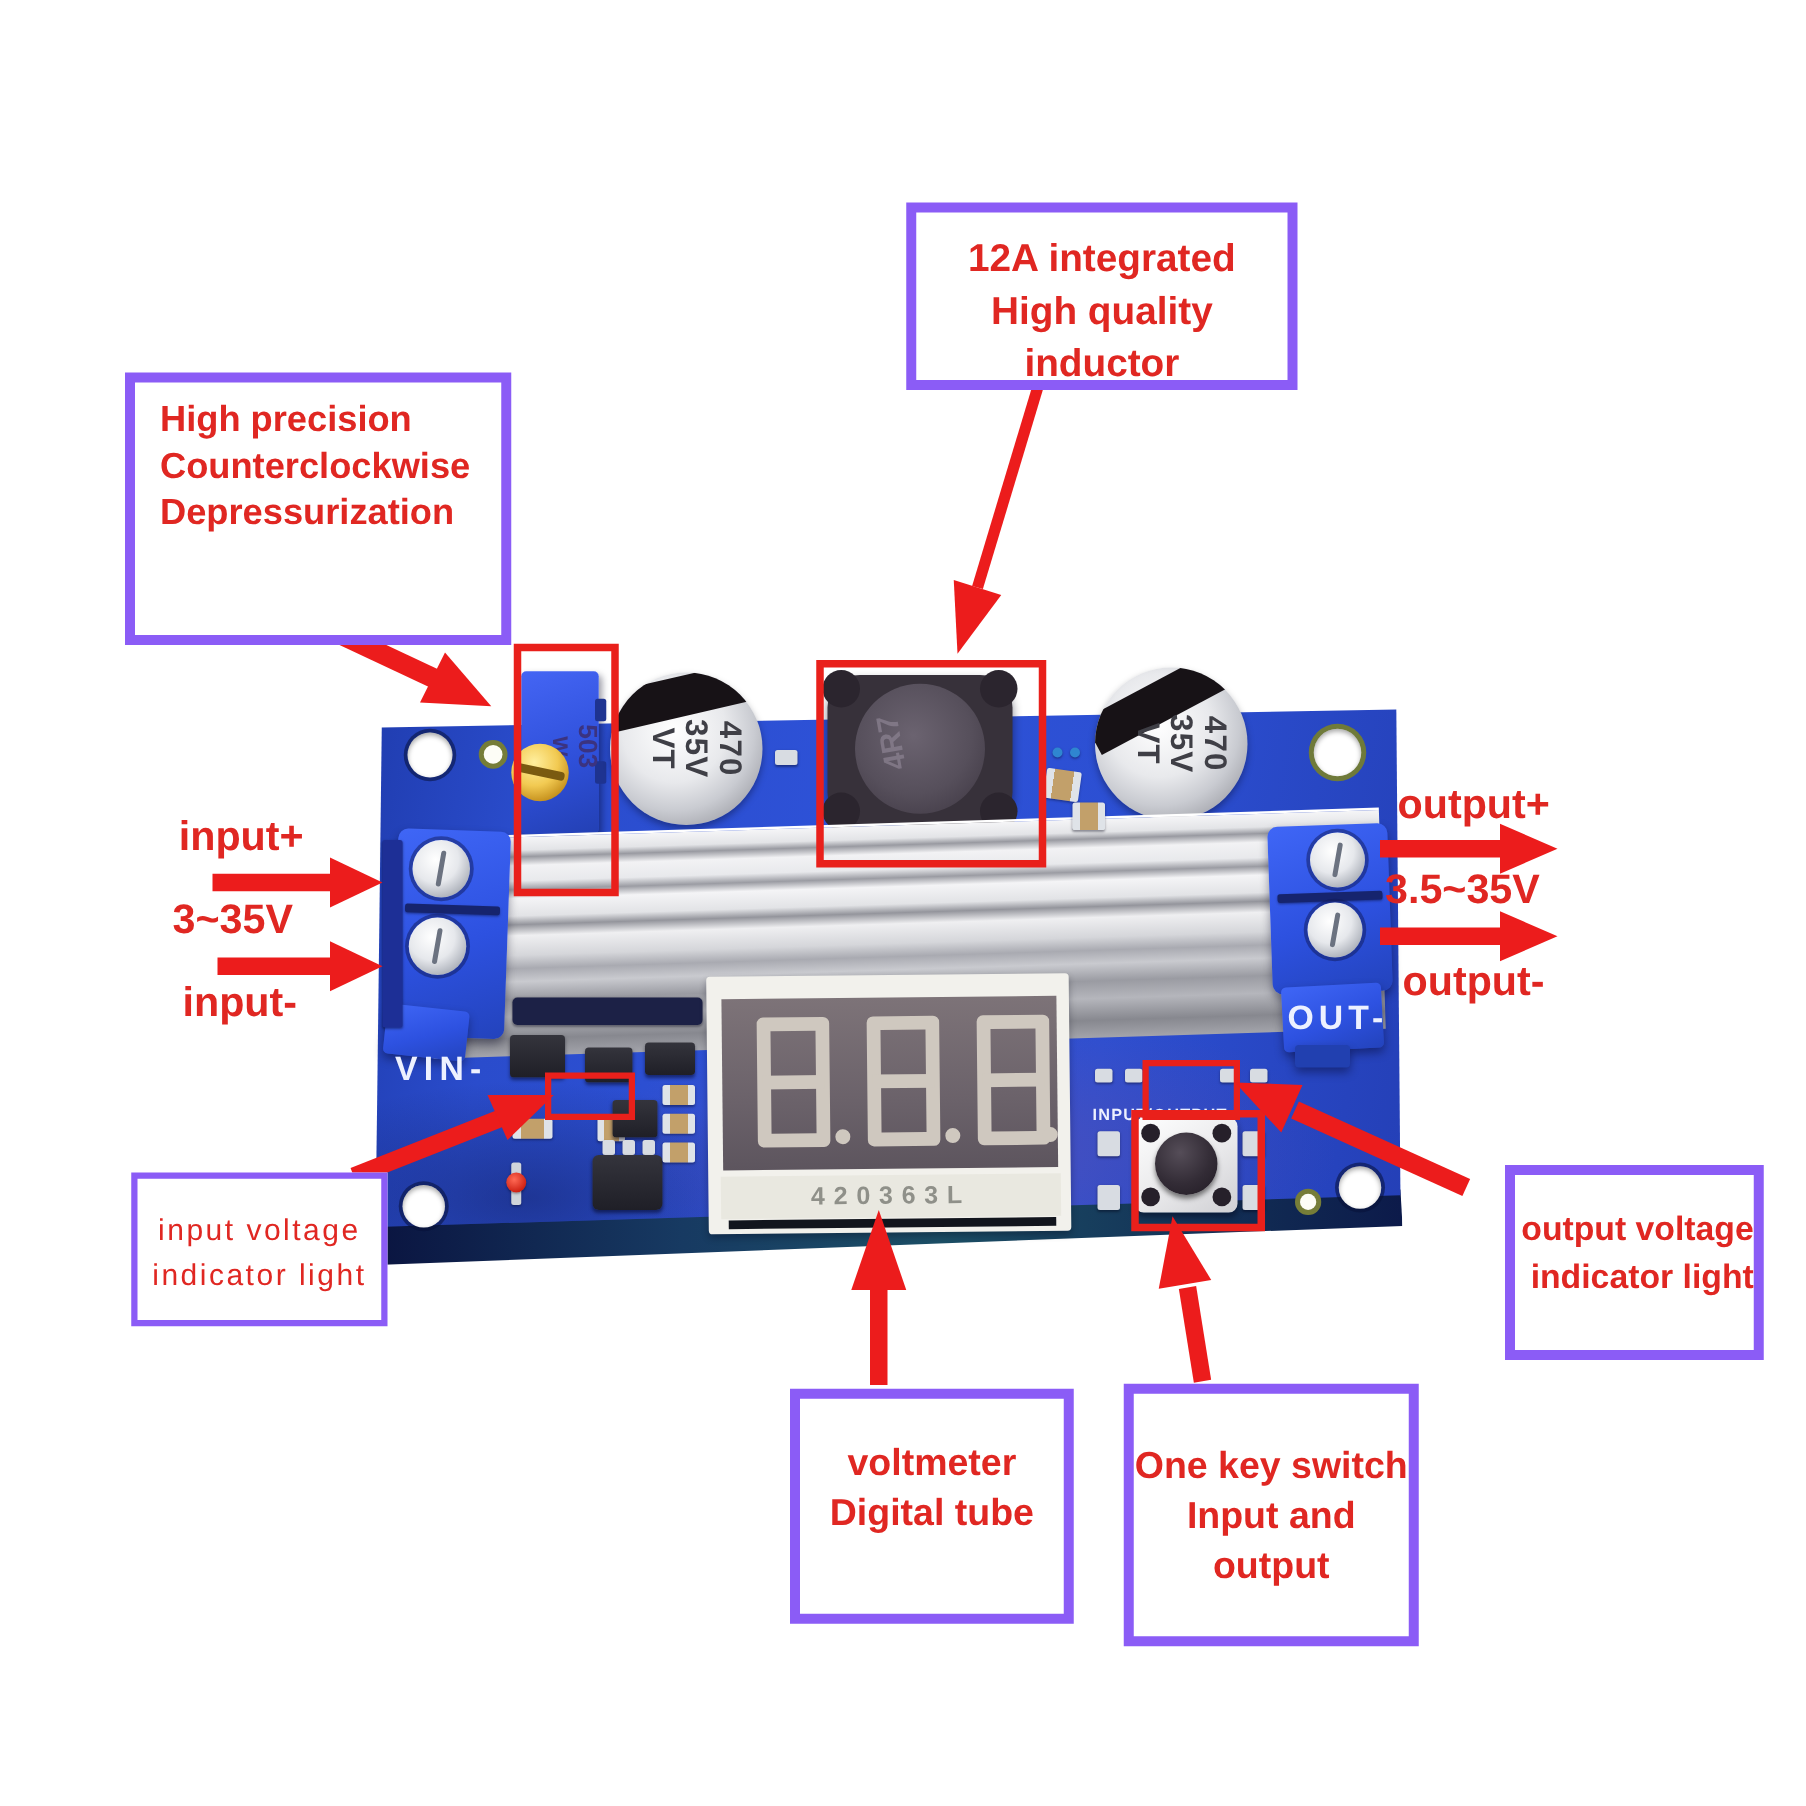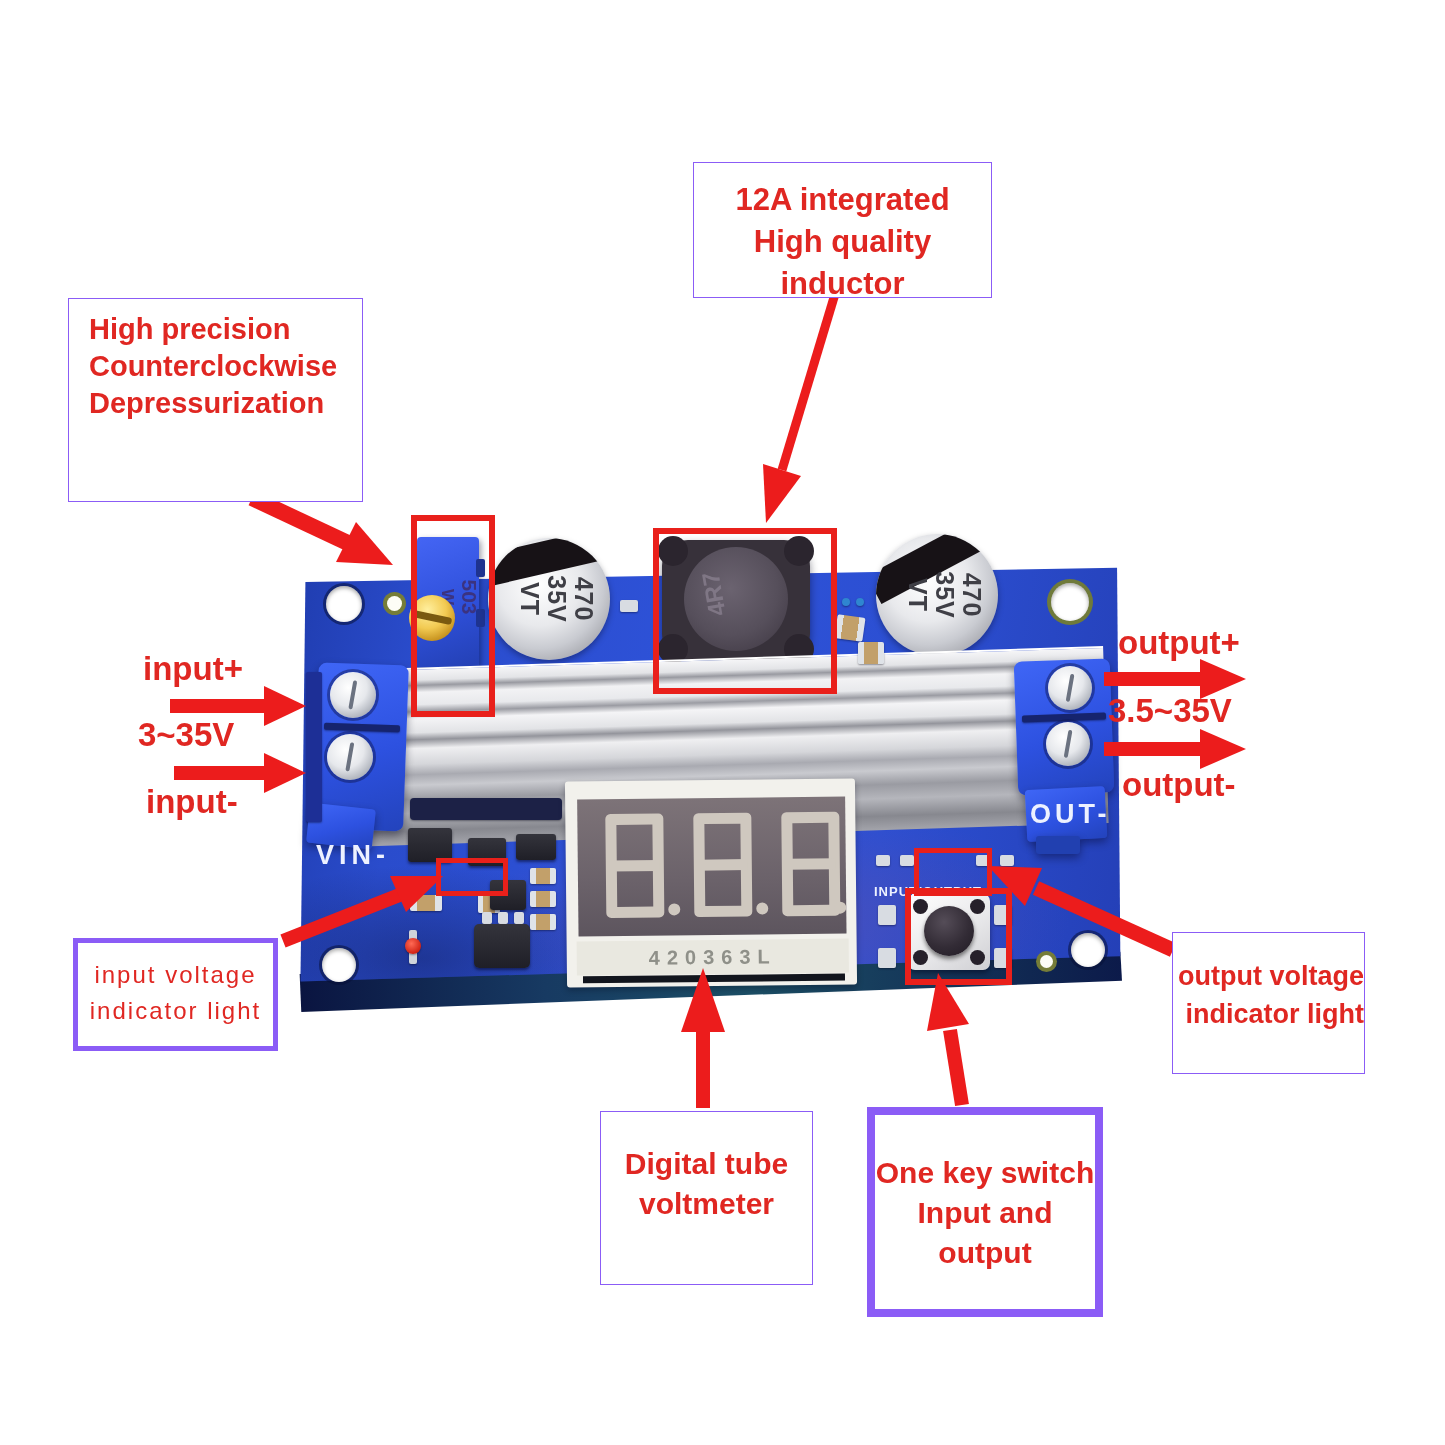--- a/index.html
+++ b/index.html
@@ -72,21 +72,21 @@
   .sot{position:absolute;z-index:6;background:linear-gradient(180deg,#34343c,#1f1f27);border-radius:3px;
     box-shadow:0 2px 3px rgba(0,0,20,.5);}
   .pad{position:absolute;z-index:6;background:#d8dce2;border-radius:2px;box-shadow:0 1px 2px rgba(0,0,20,.4);}
   .button-body{position:absolute;left:908px;top:894px;width:82px;height:76px;z-index:8;border-radius:7px;
     background:linear-gradient(145deg,#ffffff 0%,#e9e9eb 55%,#cfcfd3 100%);box-shadow:0 3px 5px rgba(0,0,20,.45);}
   .btn-dot{position:absolute;width:15px;height:15px;border-radius:50%;background:#26202a;}
   .btn-cap{position:absolute;left:16px;top:12px;width:50px;height:50px;border-radius:50%;
     background:radial-gradient(circle at 40% 32%,#554d58 0%,#332c36 55%,#201a23 100%);box-shadow:0 3px 4px rgba(0,0,0,.5);}
   
   .red-rect{position:absolute;border:6px solid #e9201b;z-index:12;}
-  .note-box{position:absolute;border:1px solid #8b5cf6;background:#fff;z-index:14;color:#e02722;font-weight:bold;}
+  .note-box{position:absolute;border:8px solid #8b5cf6;background:#fff;z-index:14;color:#e02722;font-weight:bold;margin-left:32px;}
   .note-line{display:block;}
   .io-label{position:absolute;z-index:14;color:#e02722;font-weight:bold;font-size:33px;white-space:nowrap;}
   svg.arrows{position:absolute;left:0;top:0;z-index:13;}
 </style>
 </head>
 <body>
 
 <div class="stage">
 
   <div>
@@ -278,33 +278,33 @@
     <span class="note-line">12A integrated</span>
     <span class="note-line">High quality inductor</span>
   </div>
 
   <div class="note-box" style="left:68px;top:298px;width:273px;height:190px;font-size:29px;line-height:37px;padding:12px 0 0 20px;">
     <span class="note-line">High precision</span>
     <span class="note-line">Counterclockwise</span>
     <span class="note-line">Depressurization</span>
   </div>
 
-  <div class="note-box" style="left:73px;top:938px;width:195px;height:89px;border-width:5px;font-size:24px;line-height:36px;font-weight:400;letter-spacing:2px;text-align:center;padding-top:14px;">
+  <div class="note-box" style="left:73px;top:938px;width:195px;height:89px;border-width:5px;font-size:24px;line-height:36px;font-weight:400;letter-spacing:2px;text-align:center;padding-top:24px;">
     <span class="note-line">input voltage</span>
     <span class="note-line">indicator light</span>
   </div>
 
   <div class="note-box" style="left:1172px;top:932px;width:191px;height:116px;font-size:27px;line-height:38px;text-align:right;padding-top:24px;">
     <span class="note-line">output voltage</span>
     <span class="note-line">indicator light</span>
   </div>
 
   <div class="note-box" style="left:600px;top:1111px;width:211px;height:140px;font-size:30px;line-height:40px;text-align:center;padding-top:32px;">
+    <span class="note-line">voltmeter</span>
     <span class="note-line">Digital tube</span>
-    <span class="note-line">voltmeter</span>
   </div>
 
   <div class="note-box" style="left:867px;top:1107px;width:220px;height:156px;border-width:8px;font-size:30px;line-height:40px;text-align:center;padding-top:38px;">
     <span class="note-line">One key switch</span>
     <span class="note-line">Input and output</span>
   </div>
 
   <div class="io-label" style="left:143px;top:650px;">input+</div>
   <div class="io-label" style="left:138px;top:716px;">3~35V</div>
   <div class="io-label" style="left:146px;top:783px;">input-</div>

